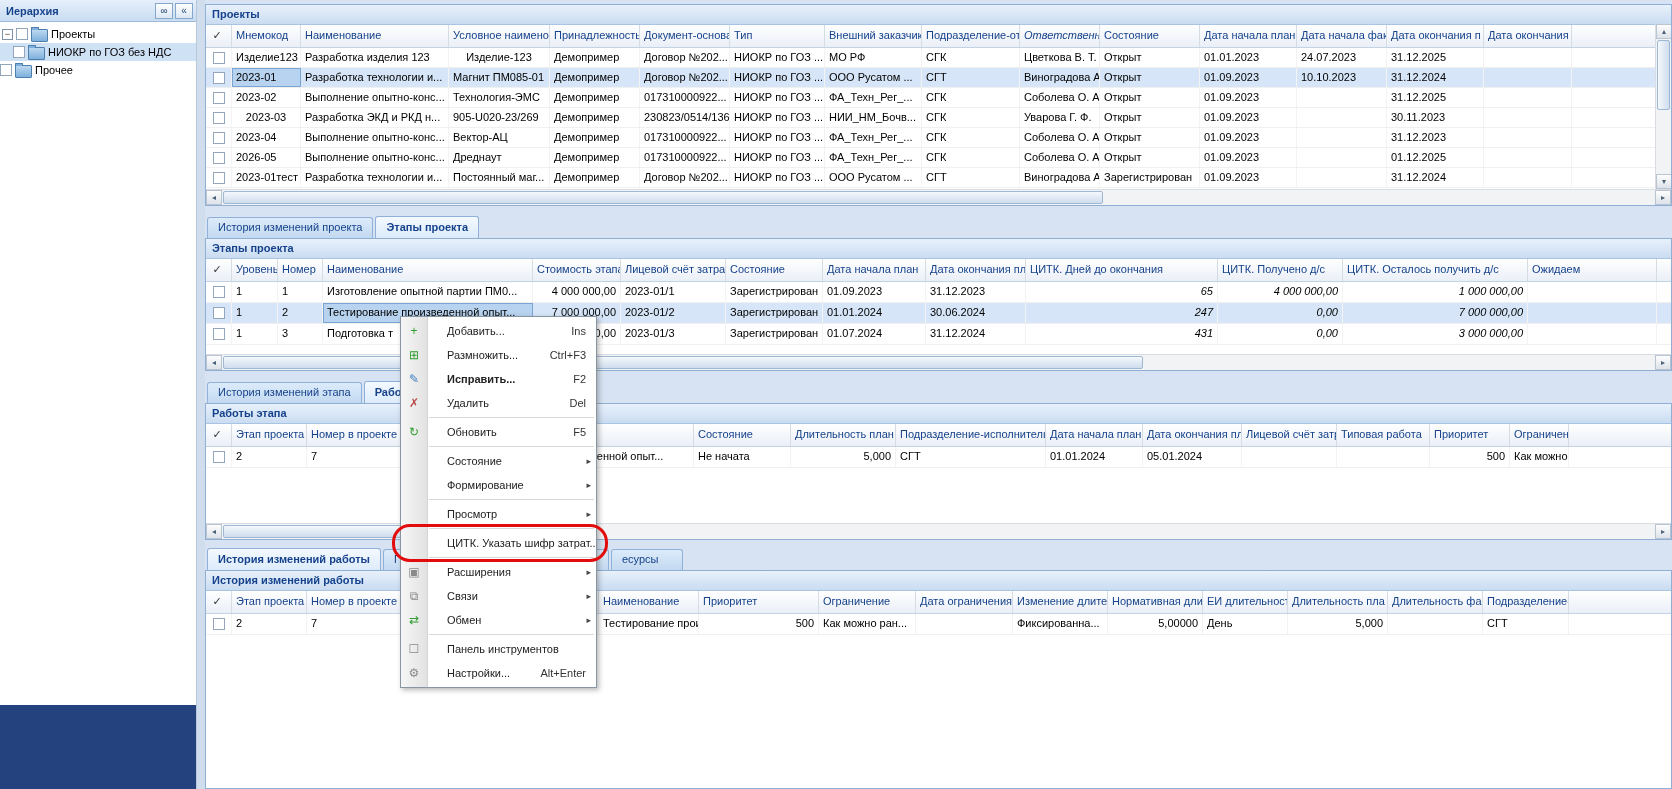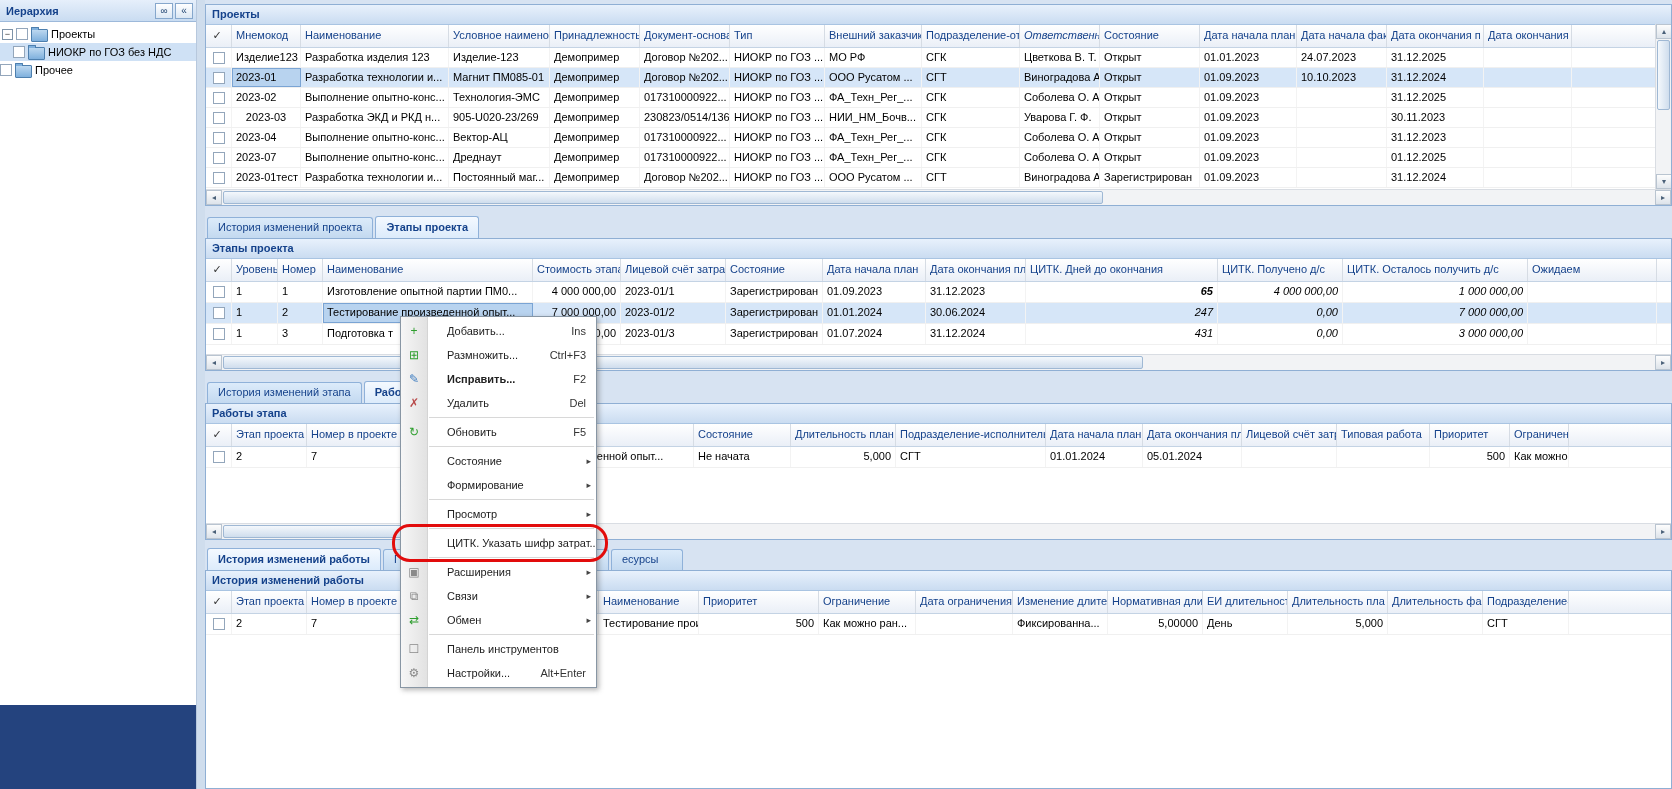--- a/index.html
+++ b/index.html
@@ -133,21 +133,21 @@
           <div class="hcell" style="width: 97px;">Дата окончания п</div>
           <div class="hcell" style="width: 88px;">Дата окончания</div>
           <div class="hcell fill"></div>
         </div>
         <div class="grow">
           <div class="gcell check" style="width: 26px;">
             <span class="cb"></span>
           </div>
           <div class="gcell" style="width: 69px;">Изделие123</div>
           <div class="gcell" style="width: 148px;">Разработка изделия 123</div>
-          <div class="gcell" style="width: 101px;">Изделие-123</div>
+          <div class="gcell" style="width: 101px; text-align: center;">Изделие-123</div>
           <div class="gcell" style="width: 90px;">Демопример</div>
           <div class="gcell" style="width: 90px;">Договор №202...</div>
           <div class="gcell" style="width: 95px;">НИОКР по ГОЗ ...</div>
           <div class="gcell" style="width: 97px;">МО РФ</div>
           <div class="gcell" style="width: 98px;">СГК</div>
           <div class="gcell" style="width: 80px;">Цветкова В. Т.</div>
           <div class="gcell" style="width: 100px;">Открыт</div>
           <div class="gcell" style="width: 97px;">01.01.2023</div>
           <div class="gcell" style="width: 90px;">24.07.2023</div>
           <div class="gcell" style="width: 97px;">31.12.2025</div>
@@ -231,21 +231,21 @@
           <div class="gcell" style="width: 97px;">01.09.2023</div>
           <div class="gcell" style="width: 90px;"></div>
           <div class="gcell" style="width: 97px;">31.12.2023</div>
           <div class="gcell" style="width: 88px;"></div>
           <div class="gcell fill"></div>
         </div>
         <div class="grow">
           <div class="gcell check" style="width: 26px;">
             <span class="cb"></span>
           </div>
-          <div class="gcell" style="width: 69px;">2023-07</div>
+          <div class="gcell" style="width: 69px;">2026-05</div>
           <div class="gcell" style="width: 148px;">Выполнение опытно-конс...</div>
           <div class="gcell" style="width: 101px;">Дреднаут</div>
           <div class="gcell" style="width: 90px;">Демопример</div>
           <div class="gcell" style="width: 90px;">017310000922...</div>
           <div class="gcell" style="width: 95px;">НИОКР по ГОЗ ...</div>
           <div class="gcell" style="width: 97px;">ФА_Техн_Рег_...</div>
           <div class="gcell" style="width: 98px;">СГК</div>
           <div class="gcell" style="width: 80px;">Соболева О. А.</div>
           <div class="gcell" style="width: 100px;">Открыт</div>
           <div class="gcell" style="width: 97px;">01.09.2023</div>
@@ -318,21 +318,21 @@
             <span class="cb"></span>
           </div>
           <div class="gcell" style="width: 46px;">1</div>
           <div class="gcell" style="width: 45px;">1</div>
           <div class="gcell" style="width: 210px;">Изготовление опытной партии ПМ0...</div>
           <div class="gcell right" style="width: 88px;">4 000 000,00</div>
           <div class="gcell" style="width: 105px;">2023-01/1</div>
           <div class="gcell" style="width: 97px;">Зарегистрирован</div>
           <div class="gcell" style="width: 103px;">01.09.2023</div>
           <div class="gcell" style="width: 100px;">31.12.2023</div>
-          <div class="gcell right italic" style="width: 192px; font-weight: bold;">65</div>
+          <div class="gcell right italic" style="width: 192px;">65</div>
           <div class="gcell right italic" style="width: 125px;">4 000 000,00</div>
           <div class="gcell right italic" style="width: 185px;">1 000 000,00</div>
           <div class="gcell" style="width: 129px;"></div>
           <div class="gcell fill"></div>
         </div>
         <div class="grow selected">
           <div class="gcell check" style="width: 26px;">
             <span class="cb"></span>
           </div>
           <div class="gcell" style="width: 46px;">1</div>

